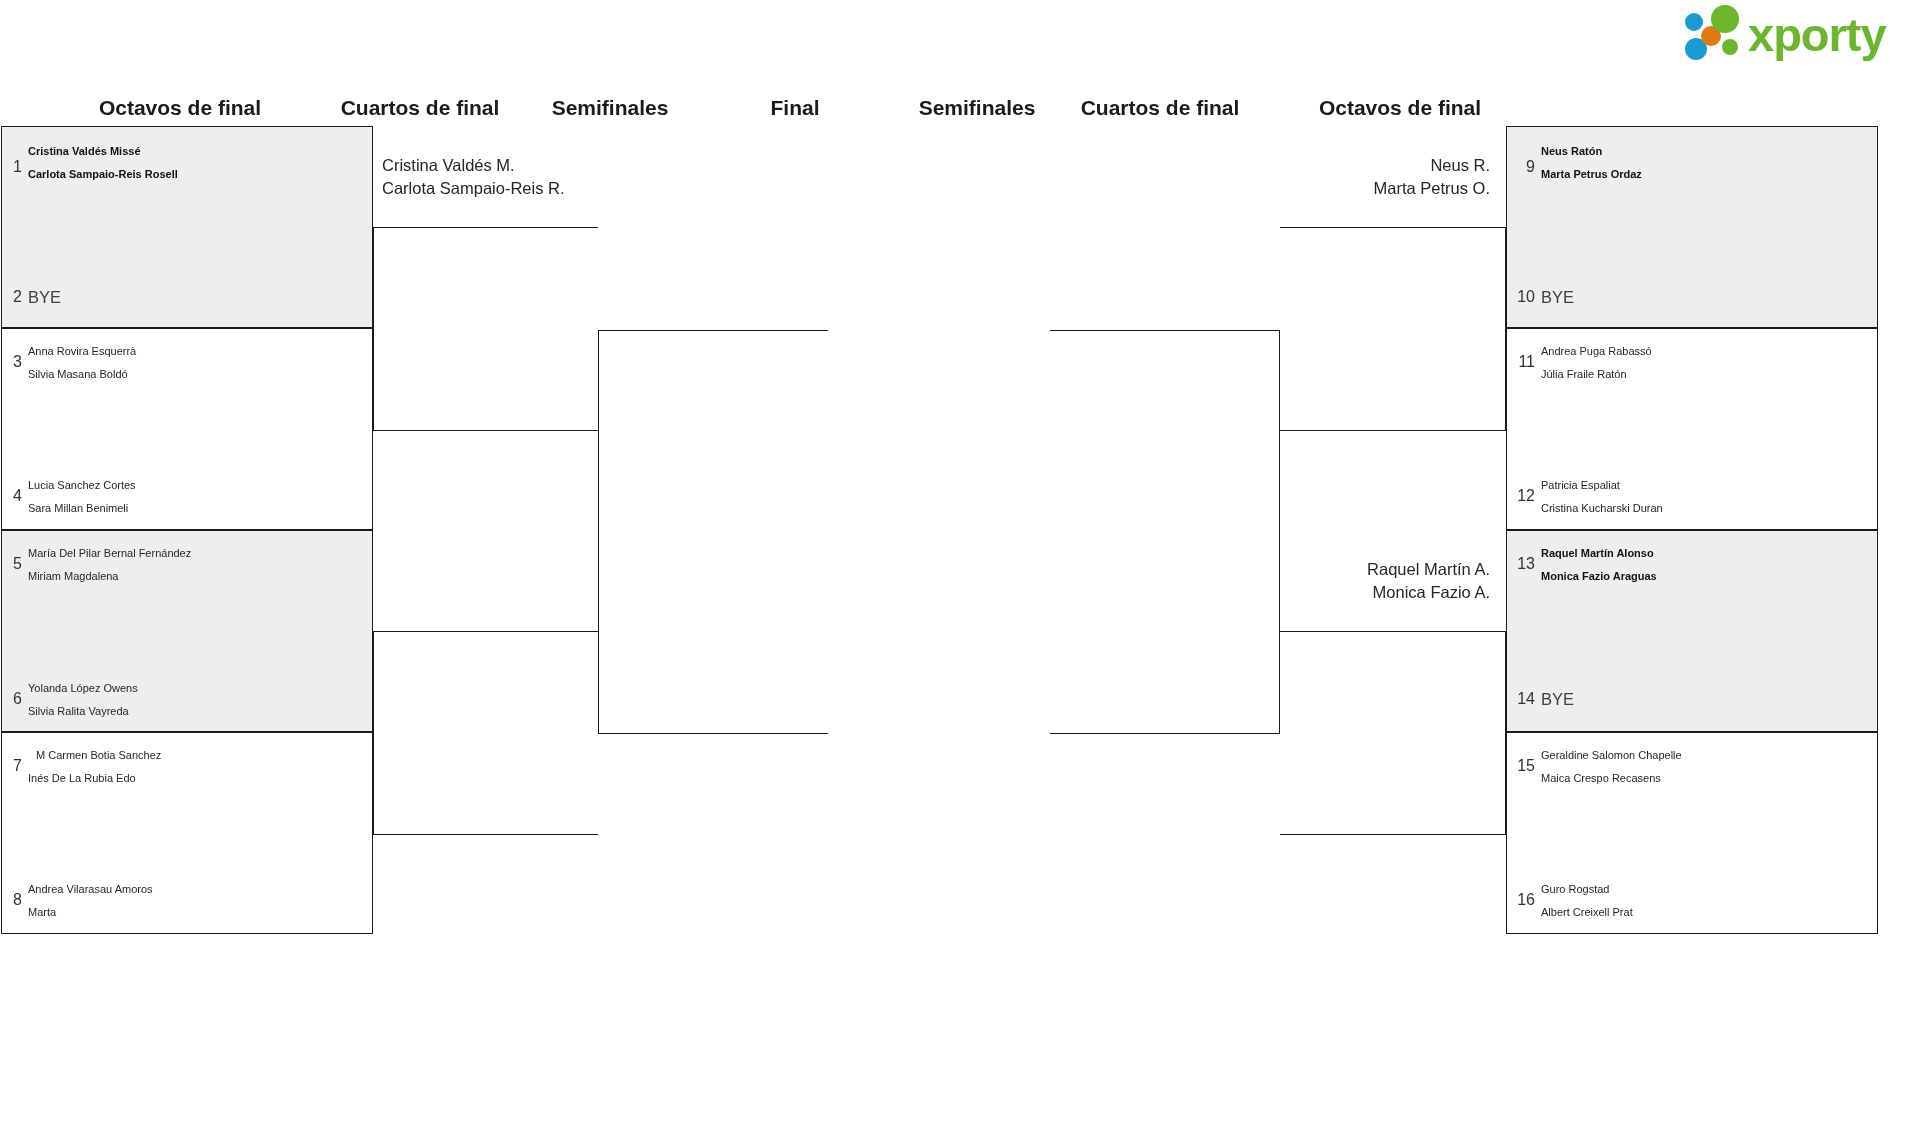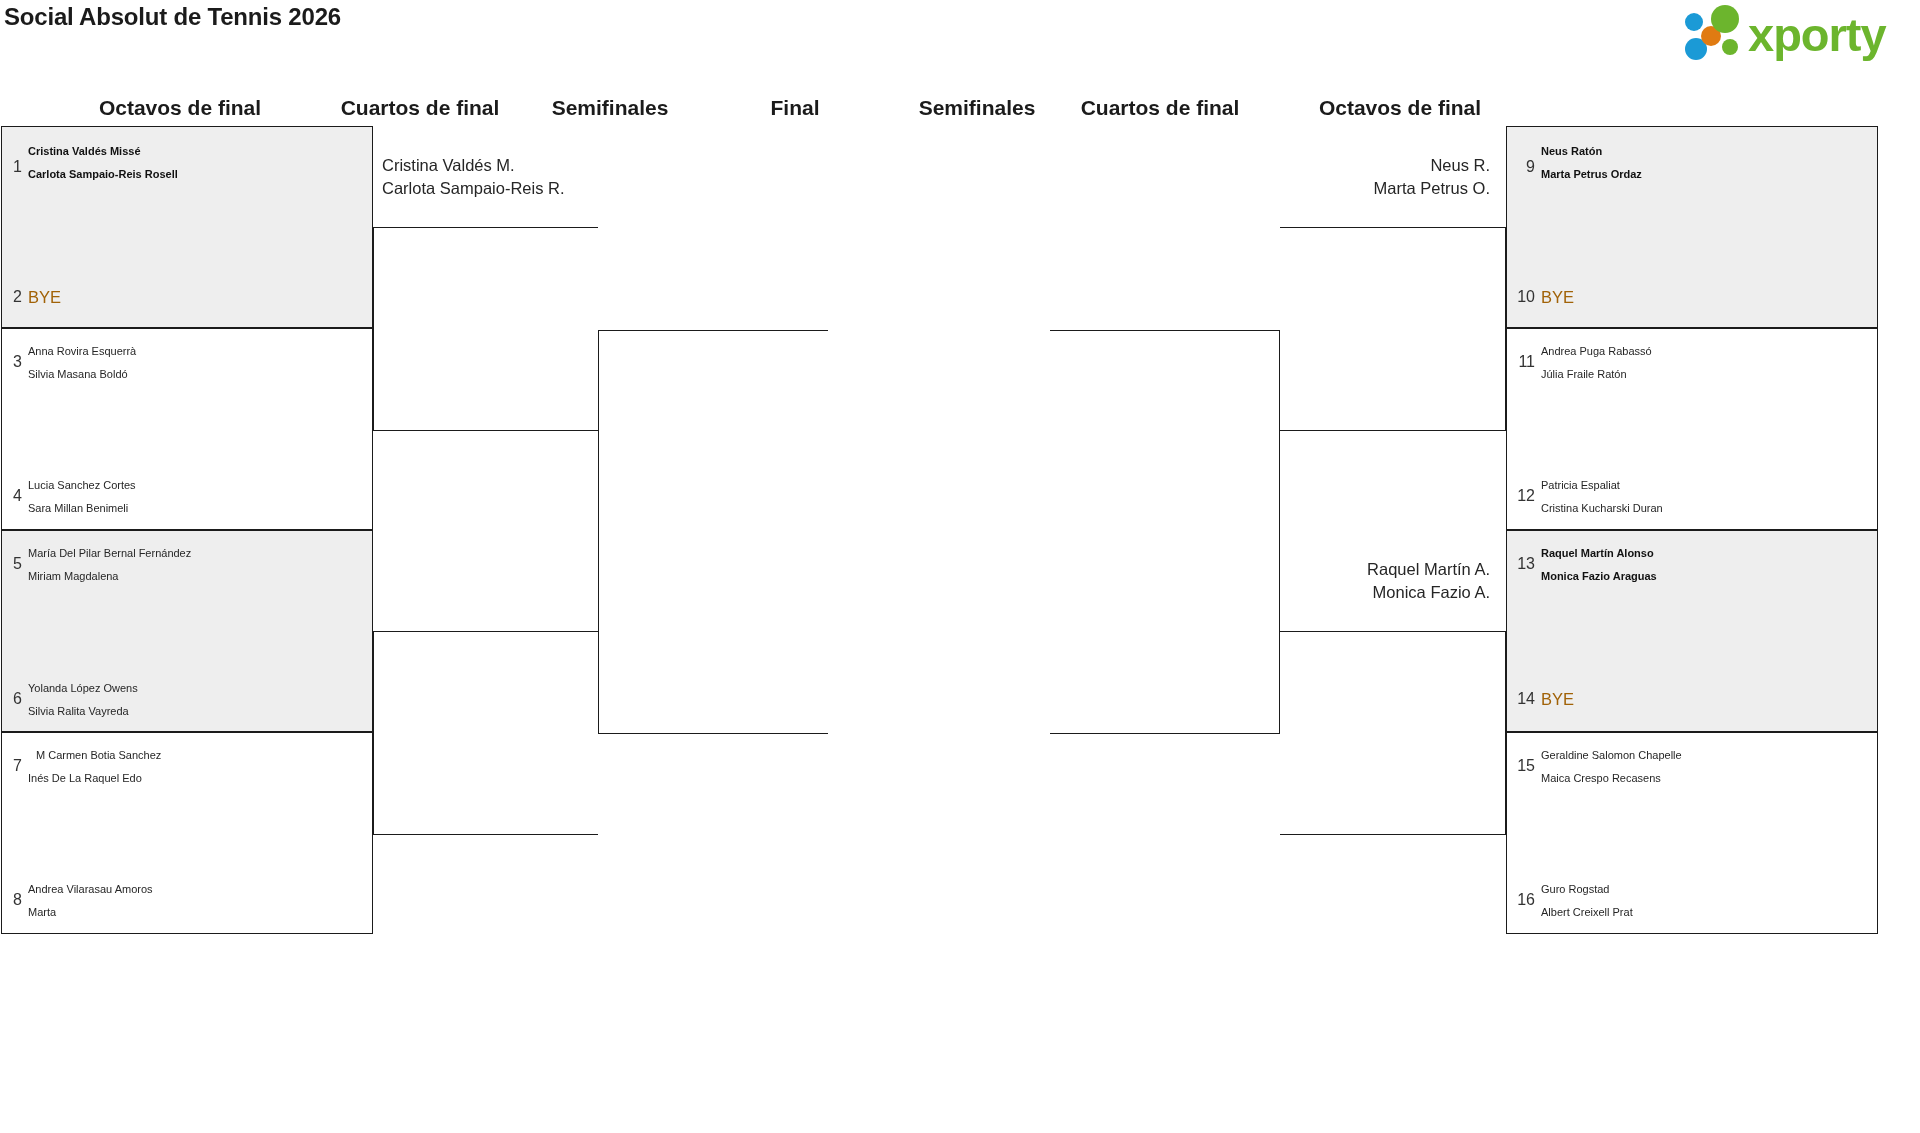--- a/index.html
+++ b/index.html
@@ -54,21 +54,21 @@
 
   .names {
     position: absolute;
     font-size: 11px; line-height: 23px; color: #262626;
     white-space: nowrap;
   }
   .names.bold { font-weight: bold; color: #111111; }
 
   .bye {
     position: absolute;
-    font-size: 16.5px; line-height: 23px; color: #a16207;
+    font-size: 16.5px; line-height: 23px; color: #404040;
   }
 
   
   .connector {
     position: absolute;
     border: 1px solid #1b1b1b;
     background: transparent;
   }
   .conn-left  { border-right: none; }
   .conn-right { border-left: none; }
@@ -81,21 +81,20 @@
   }
   .adv.right-align { text-align: right; }
 </style>
 </head>
 <body>
 
 <div class="page">
 
   <div class="header">
     <div class="title-block">
-      <div class="title-line1">Social Absolut de Tennis 2026</div>
     </div>
 
     <div class="logo">
       <svg width="230" height="56" viewBox="0 0 230 56" xmlns="http://www.w3.org/2000/svg">
 
         <circle cx="16" cy="17" r="9" fill="#1b9ad6"></circle>
         <circle cx="18" cy="44" r="11" fill="#1b9ad6"></circle>
         <circle cx="33" cy="31" r="10" fill="#e07b12"></circle>
         <circle cx="47" cy="14" r="14" fill="#6cb52d"></circle>
         <circle cx="52" cy="42" r="8" fill="#6cb52d"></circle>
@@ -132,21 +131,21 @@
   <div class="seed" style="left:4px; top:555px; width:18px;">5</div>
   <div class="names" style="left:28px; top:542px;">María Del Pilar Bernal Fernández</div>
   <div class="names" style="left:28px; top:565px;">Miriam Magdalena</div>
   <div class="seed" style="left:4px; top:690px; width:18px;">6</div>
   <div class="names" style="left:28px; top:677px;text-align:center;">Yolanda López Owens</div>
   <div class="names" style="left:28px; top:700px;">Silvia Ralita Vayreda</div>
 
   <div class="cell" style="left:1px; top:732px; width:372px; height:202px;"></div>
   <div class="seed" style="left:4px; top:757px; width:18px;">7</div>
   <div class="names" style="left:36px; top:744px;">M Carmen Botia Sanchez</div>
-  <div class="names" style="left:28px; top:767px;">Inés De La Raquel Edo</div>
+  <div class="names" style="left:28px; top:767px;">Inés De La Rubia Edo</div>
   <div class="seed" style="left:4px; top:891px; width:18px;">8</div>
   <div class="names" style="left:28px; top:878px;">Andrea Vilarasau Amoros</div>
   <div class="names" style="left:28px; top:901px;">Marta</div>
 
   <div class="adv" style="left:382px; top:154px;">Cristina Valdés M.</div>
   <div class="adv" style="left:382px; top:177px;">Carlota Sampaio-Reis R.</div>
 
   <div class="connector conn-left" style="left:373px; top:227px; width:225px; height:204px;"></div>
   <div class="connector conn-left" style="left:373px; top:631px; width:225px; height:204px;"></div>
 

